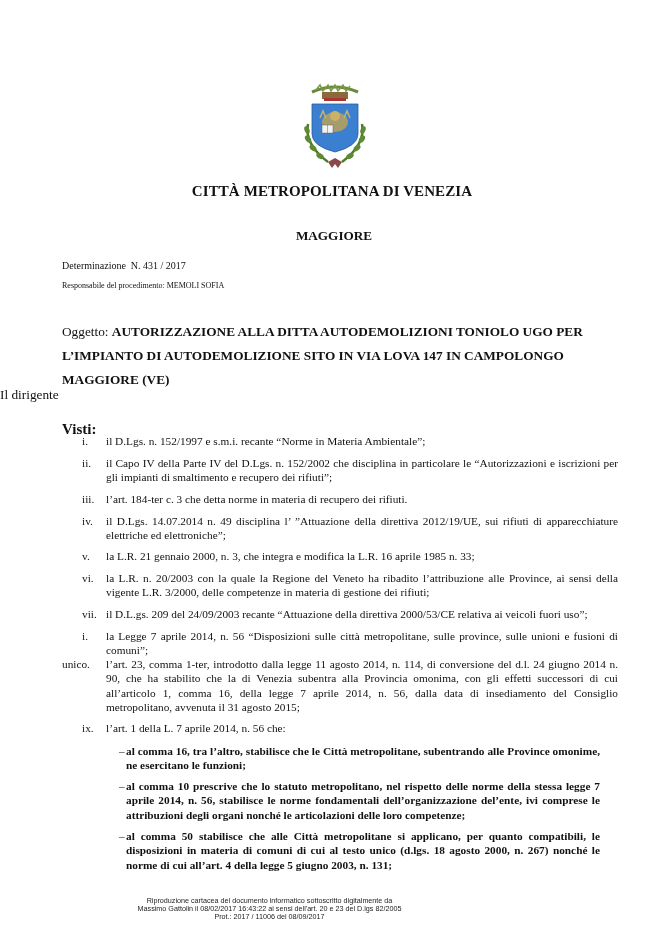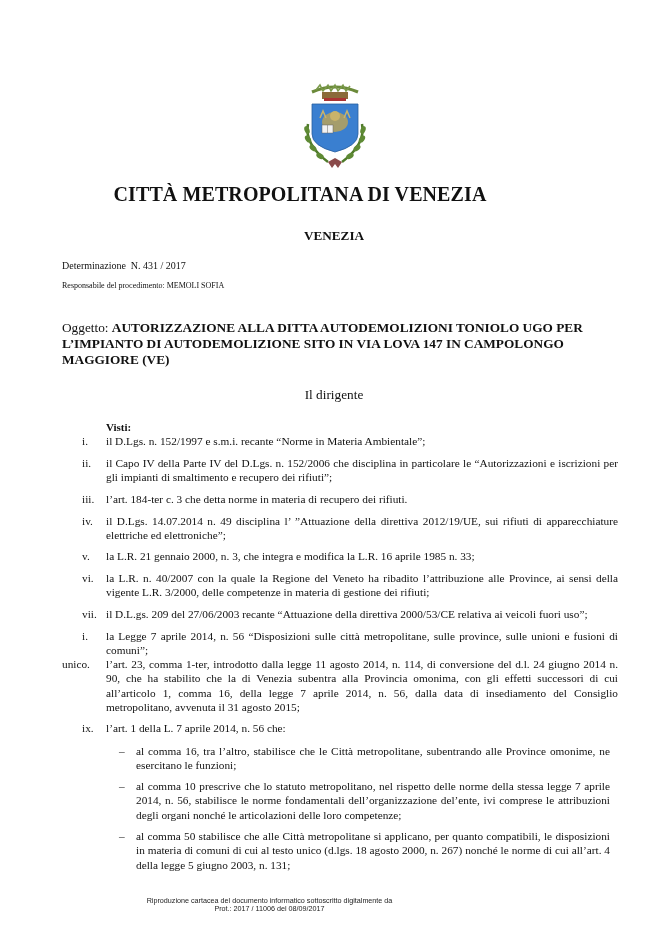--- a/index.html
+++ b/index.html
@@ -4,53 +4,53 @@
   <style>
     html, body { margin: 0; padding: 0; background: #ffffff; }
     body {
       width: 668px; height: 946px; position: relative; overflow: hidden;
       font-family: "Liberation Serif", "DejaVu Serif", serif;
       color: #111;
     }
     .logo { position: absolute; left: 298px; top: 78px; width: 74px; height: 92px; }
     .title {
       position: absolute; top: 183px; left: 0; width: 600px; text-align: center;
-      font-weight: bold; font-size: 20px; letter-spacing: 0.1px;
+      font-weight: bold; font-size: 15px; letter-spacing: 0.1px; padding-left: 32px;
     }
     .dept {
       position: absolute; top: 228px; left: 0; width: 668px; text-align: center;
       font-weight: bold; font-size: 13.2px;
     }
     .det {
       position: absolute; top: 260px; left: 62px; font-size: 10px;
     }
     .resp {
       position: absolute; top: 281px; left: 62px; font-size: 8px;
     }
     .oggetto {
       position: absolute; top: 320px; left: 62px; width: 556px;
-      font-size: 13.3px; line-height: 16px;
+      font-size: 13.3px; line-height: 24px;
     }
     .oggetto b { font-weight: bold; }
     .dirigente {
-      position: absolute; top: 387px; left: 0; width: 668px; text-align: center;
+      position: absolute; top: 387px; left: 0; width: 668px; 
       font-size: 13.3px;
     }
     .visti-label {
-      position: absolute; top: 421px; left: 62px; font-weight: bold; font-size: 11px; margin-left: 44px;
+      position: absolute; top: 421px; left: 62px; font-weight: bold; font-size: 15px;
     }
     .list {
       position: absolute; left: 62px; top: 0; width: 556px; font-size: 11.3px; line-height: 14.3px;
     }
     .item { position: absolute; left: 0; width: 556px; }
     .item .num { position: absolute; left: 20px; top: 0; }
     .item .txt { position: absolute; left: 44px; width: 512px; text-align: justify; }
     .sub { position: absolute; left: 0; width: 556px; }
     .sub .dash { position: absolute; left: 57px; top: 0; }
-    .sub .txt { position: absolute; left: 74px; width: 474px; text-align: justify; }
+    .sub .txt { position: absolute; left: 64px; width: 474px; text-align: justify; font-weight: bold; }
     .justify-line { text-align-last: left; }
     .footer {
       position: absolute; top: 897px; left: 0; width: 539px; text-align: center;
       font-family: "Liberation Sans", "DejaVu Sans", sans-serif;
       font-size: 7.2px; line-height: 8.2px; color: #222;
     }
   </style>
 </head>
 <body>
 
@@ -80,59 +80,59 @@
       <ellipse cx="65" cy="52" rx="2.5" ry="4" transform="rotate(20 65 52)"></ellipse>
       <ellipse cx="64" cy="61" rx="2.5" ry="4" transform="rotate(35 64 61)"></ellipse>
       <ellipse cx="59" cy="70" rx="2.5" ry="4" transform="rotate(50 59 70)"></ellipse>
       <ellipse cx="52" cy="78" rx="2.5" ry="4" transform="rotate(60 52 78)"></ellipse>
     </g>
     <path d="M30 84 L37 80 L44 84 L40 90 L37 86 L34 90 Z" fill="#8a4a4a"></path>
   </svg>
 </div>
 
 <div class="title">CITTÀ METROPOLITANA DI VENEZIA</div>
-<div class="dept">VENEZIA</div>
+<div class="dept">MAGGIORE</div>
 
 <div class="det" style="white-space:pre;">Determinazione  N. 431 / 2017</div>
 <div class="resp">Responsabile del procedimento: MEMOLI SOFIA</div>
 
 <div class="oggetto"><span>Oggetto: </span><b>AUTORIZZAZIONE ALLA DITTA AUTODEMOLIZIONI TONIOLO UGO PER L’IMPIANTO DI AUTODEMOLIZIONE SITO IN VIA LOVA 147 IN CAMPOLONGO MAGGIORE (VE)</b></div>
 
 <div class="dirigente">Il dirigente</div>
 
 <div class="visti-label">Visti:</div>
 
 <div class="list">
   <div class="item" style="top:434px;">
     <span class="num">i.</span>
     <span class="txt">il D.Lgs. n. 152/1997 e s.m.i. recante “Norme in Materia Ambientale”;</span>
   </div>
   <div class="item" style="top:456px;">
     <span class="num">ii.</span>
-    <span class="txt justify-line">il Capo IV della Parte IV del D.Lgs. n. 152/2006 che disciplina in particolare le “Autorizzazioni e iscrizioni per gli impianti di smaltimento e recupero dei rifiuti”;</span>
+    <span class="txt justify-line">il Capo IV della Parte IV del D.Lgs. n. 152/2002 che disciplina in particolare le “Autorizzazioni e iscrizioni per gli impianti di smaltimento e recupero dei rifiuti”;</span>
   </div>
   <div class="item" style="top:492px;">
     <span class="num">iii.</span>
     <span class="txt">l’art. 184-ter c. 3 che detta norme in materia di recupero dei rifiuti.</span>
   </div>
   <div class="item" style="top:514px;">
     <span class="num">iv.</span>
     <span class="txt justify-line">il D.Lgs. 14.07.2014 n. 49 disciplina l’ ”Attuazione della direttiva 2012/19/UE, sui rifiuti di apparecchiature elettriche ed elettroniche”;</span>
   </div>
   <div class="item" style="top:549px;">
     <span class="num">v.</span>
     <span class="txt">la L.R. 21 gennaio 2000, n. 3, che integra e modifica la L.R. 16 aprile 1985 n. 33;</span>
   </div>
   <div class="item" style="top:571px;">
     <span class="num">vi.</span>
-    <span class="txt justify-line">la L.R. n. 40/2007 con la quale la Regione del Veneto ha ribadito l’attribuzione alle Province, ai sensi della vigente L.R. 3/2000, delle competenze in materia di gestione dei rifiuti;</span>
+    <span class="txt justify-line">la L.R. n. 20/2003 con la quale la Regione del Veneto ha ribadito l’attribuzione alle Province, ai sensi della vigente L.R. 3/2000, delle competenze in materia di gestione dei rifiuti;</span>
   </div>
   <div class="item" style="top:607px;">
     <span class="num">vii.</span>
-    <span class="txt">il D.L.gs. 209 del 27/06/2003 recante “Attuazione della direttiva 2000/53/CE relativa ai veicoli fuori uso”;</span>
+    <span class="txt">il D.L.gs. 209 del 24/09/2003 recante “Attuazione della direttiva 2000/53/CE relativa ai veicoli fuori uso”;</span>
   </div>
   <div class="item" style="top:629px;">
     <span class="num">i.</span>
     <span class="txt justify-line">la Legge 7 aprile 2014, n. 56 “Disposizioni sulle città metropolitane, sulle province, sulle unioni e fusioni di comuni”;</span>
   </div>
   <div class="item" style="top:657px;">
     <span class="num" style="left:0;">unico.</span>
     <span class="txt justify-line">l’art. 23, comma 1-ter, introdotto dalla legge 11 agosto 2014, n. 114, di conversione del d.l. 24 giugno 2014 n. 90, che ha stabilito che la  di Venezia subentra alla Provincia omonima, con gli effetti successori di cui all’articolo 1, comma 16, della legge 7 aprile 2014, n. 56, dalla data di insediamento del Consiglio metropolitano, avvenuta il 31 agosto 2015;</span>
   </div>
   <div class="item" style="top:721px;">
@@ -149,14 +149,15 @@
     <span class="txt justify-line">al comma 10 prescrive che lo statuto metropolitano, nel rispetto delle norme della stessa legge 7 aprile 2014, n. 56, stabilisce le norme fondamentali dell’organizzazione del’ente, ivi comprese le attribuzioni degli organi nonché le articolazioni delle loro competenze;</span>
   </div>
   <div class="sub" style="top:829px;">
     <span class="dash">–</span>
     <span class="txt justify-line">al comma 50 stabilisce che alle Città metropolitane si applicano, per quanto compatibili, le disposizioni in materia di comuni di cui al testo unico (d.lgs. 18 agosto 2000, n. 267) nonché le norme di cui all’art. 4 della legge 5 giugno 2003, n. 131;</span>
   </div>
 </div>
 
 <div class="footer">
   <div>Riproduzione cartacea del documento informatico sottoscritto digitalmente da</div>
+  <div>Massimo Gattolin il 08/02/2017 16:43:22 ai sensi dell'art. 20 e 23 del D.lgs 82/2005</div>
   <div>Prot.: 2017 / 11006 del 08/09/2017</div>
 </div>
 
 </body></html>

